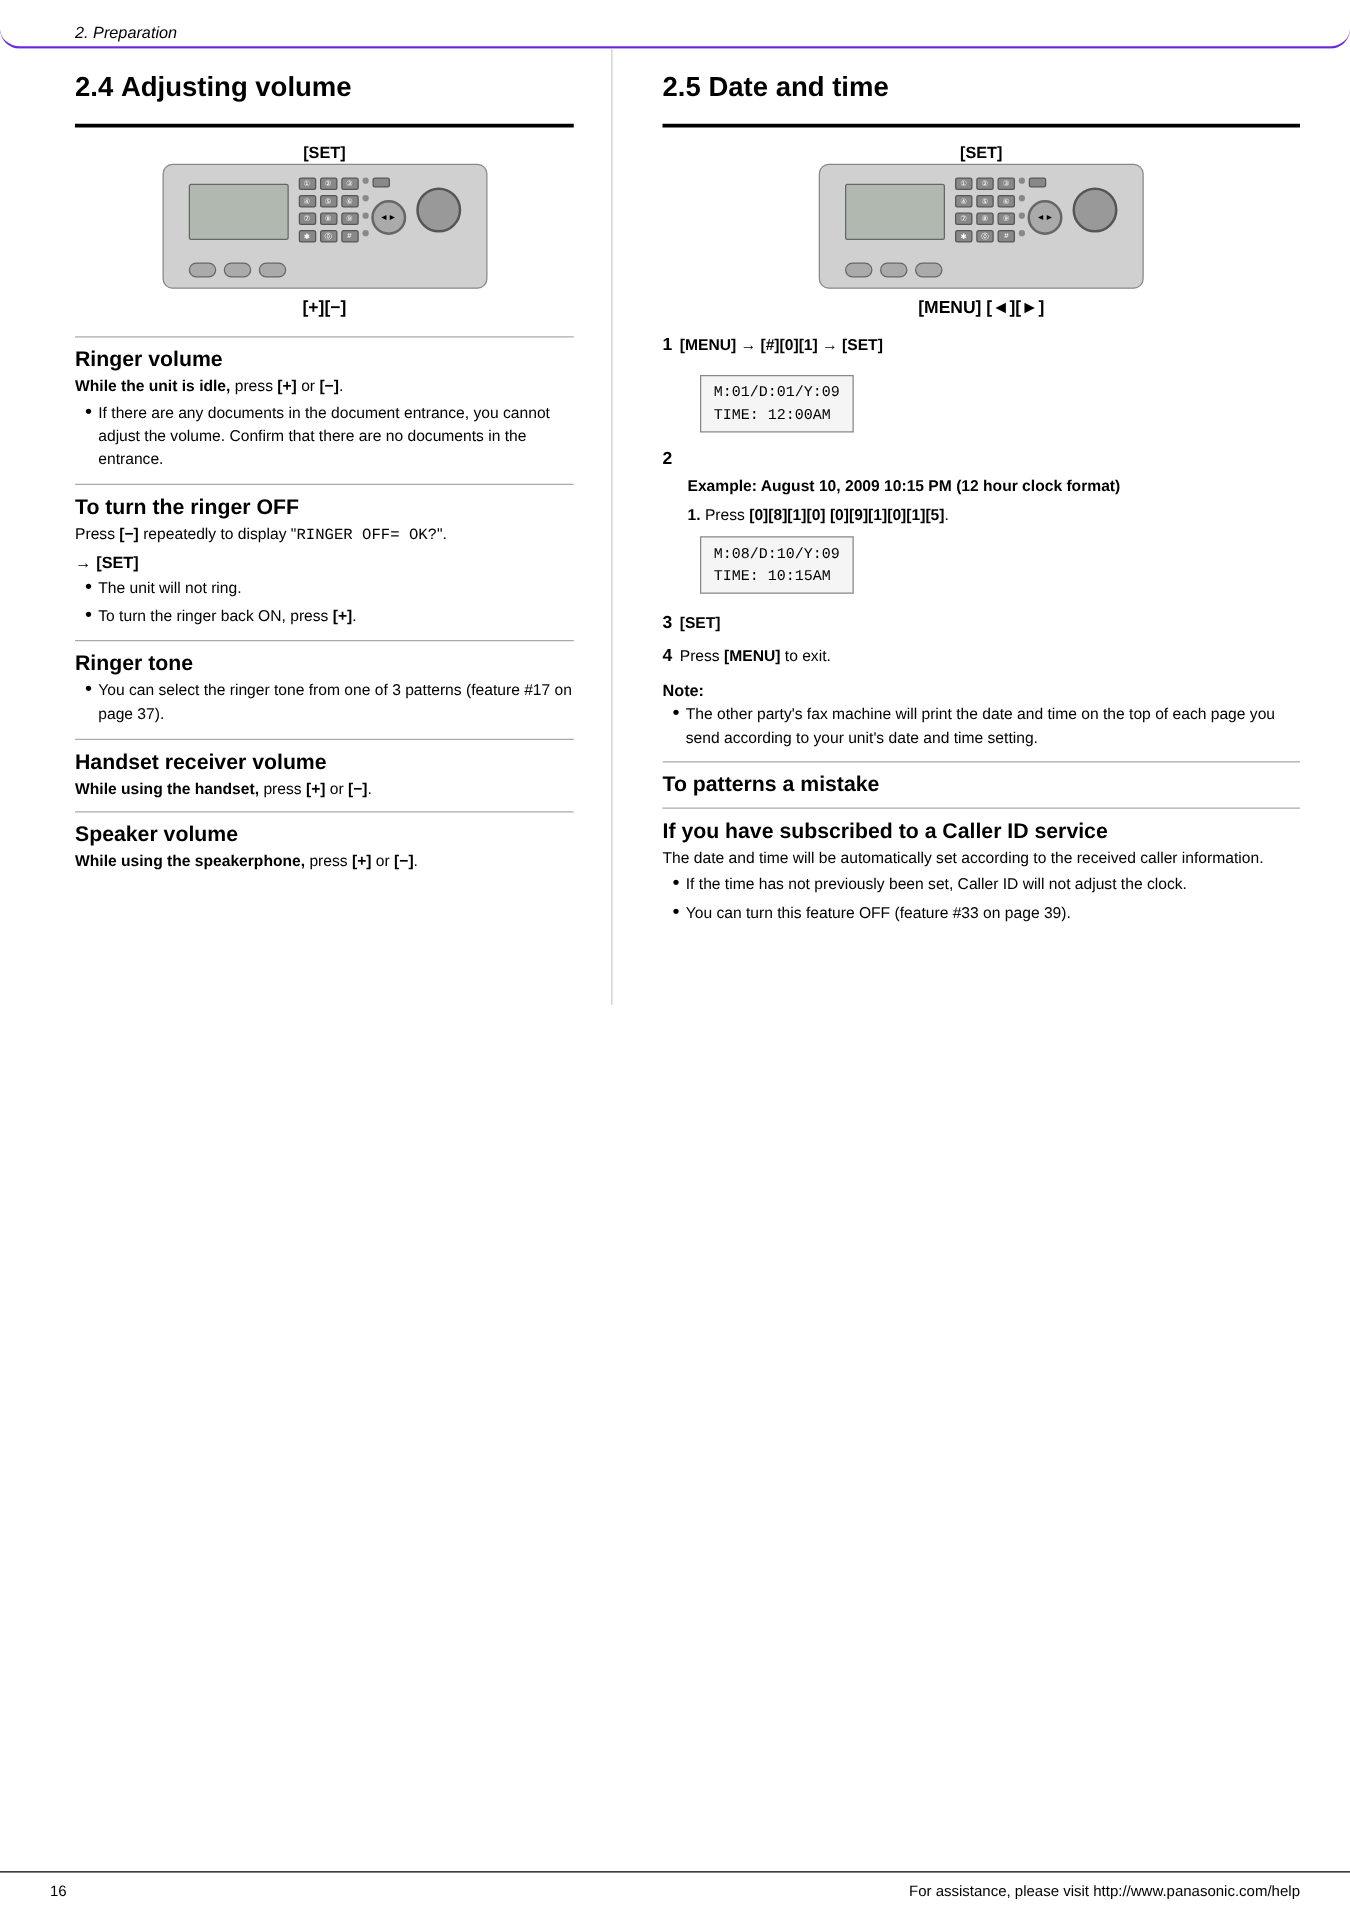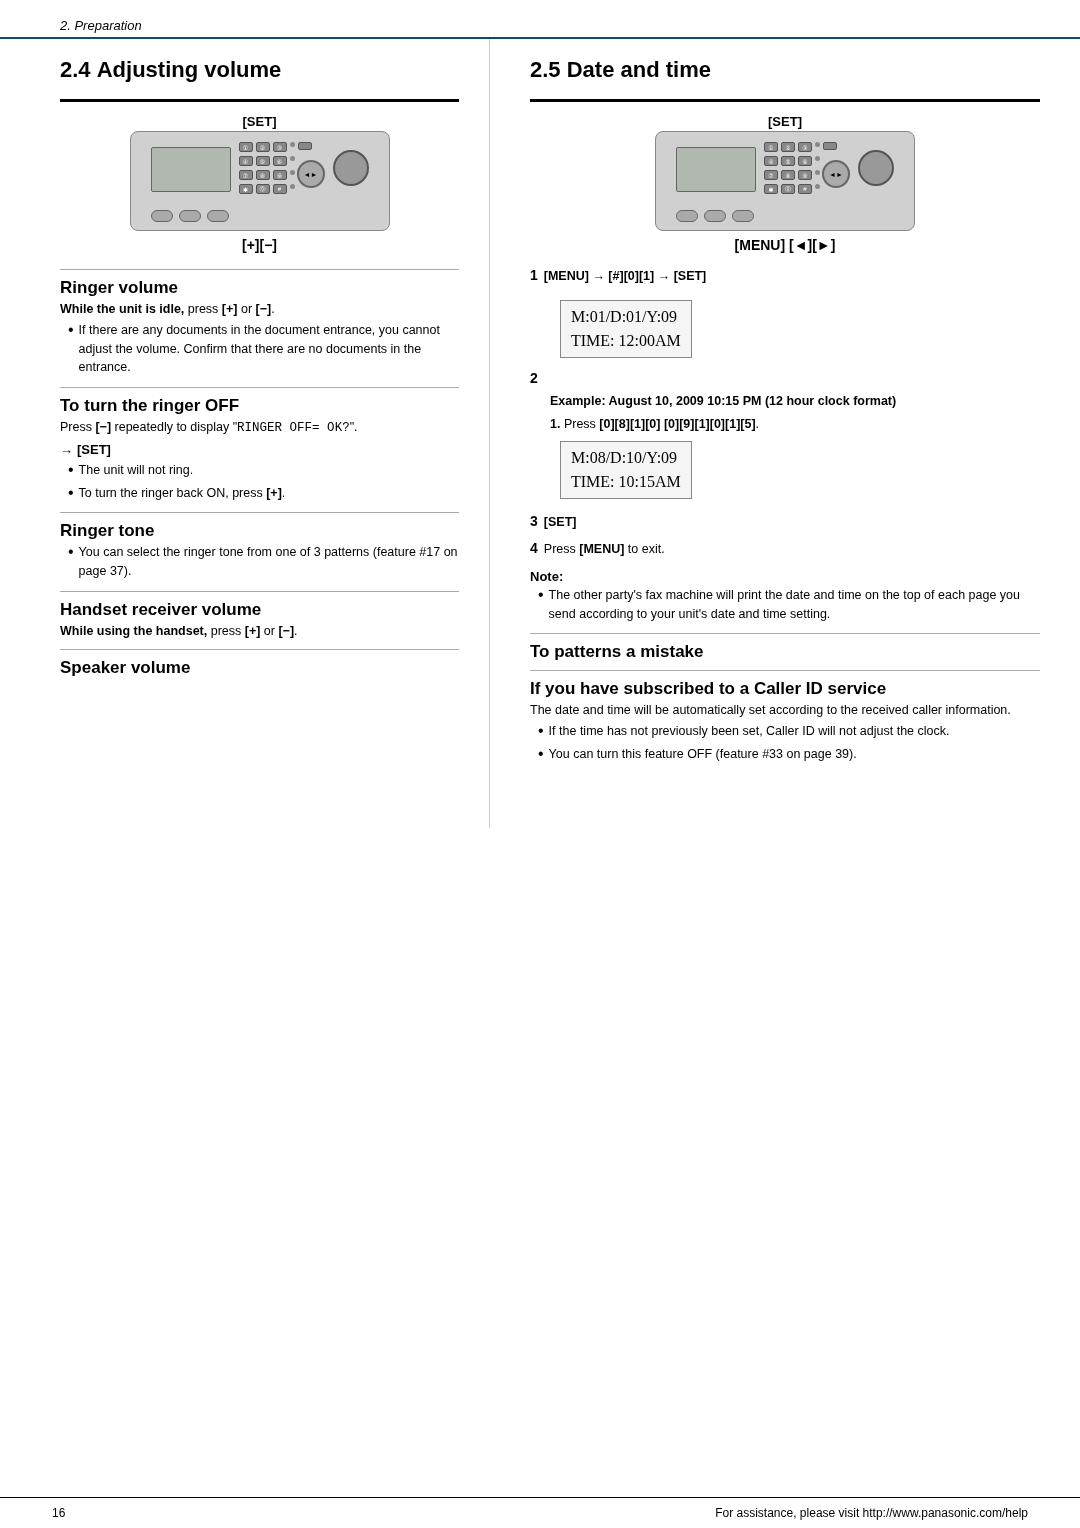--- a/index.html
+++ b/index.html
@@ -12,22 +12,23 @@
       min-height: 1528px;
     }
     .page {
       width: 1080px;
       min-height: 1528px;
       padding: 0;
       position: relative;
     }
     .top-section {
       padding: 18px 60px 0 60px;
-      border-bottom: 2px solid #0c4a6e;
+      border-bottom: 2px solid #6d28d9;
       margin-bottom: 0;
+      border-radius: 16px;
     }
     .preparation-label {
       font-style: italic;
       font-size: 13px;
       margin-bottom: 4px;
     }
     .section-title {
       font-size: 22px;
       font-weight: bold;
       margin: 18px 0 12px 0;
@@ -175,34 +176,34 @@
       font-weight: bold;
       font-size: 14px;
       margin-right: 6px;
     }
     .step-line {
       display: flex;
       align-items: flex-start;
       margin: 6px 0;
     }
     .monospace-box {
-      font-family: Liberation Serif, serif;
-      font-size: 16px;
+      font-family: Liberation Mono, monospace;
+      font-size: 12px;
       border: 1px solid #888;
       background: #f5f5f5;
       padding: 4px 10px;
       margin: 6px 0 6px 30px;
       display: inline-block;
       line-height: 1.5;
     }
     .bold-text { font-weight: bold; }
     .note-label { font-weight: bold; margin-top: 8px; }
     .footer {
       border-top: 1px solid #000;
-      padding: 8px 52px;
+      padding: 8px 40px;
       display: flex;
       justify-content: space-between;
       font-size: 12px;
       margin-top: auto;
       position: absolute;
       bottom: 0;
       left: 0;
       right: 0;
     }
     .main-content {
@@ -335,20 +336,23 @@
       <hr class="divider">
 
       <div class="subsection-title">Handset receiver volume</div>
       <div class="body-text">
         <span class="bold-text">While using the handset,</span> press <span class="bold-text">[+]</span> or <span class="bold-text">[−]</span>.
       </div>
 
       <hr class="divider">
 
       <div class="subsection-title">Speaker volume</div>
+      <div class="body-text">
+        <span class="bold-text">While using the speakerphone,</span> press <span class="bold-text">[+]</span> or <span class="bold-text">[−]</span>.
+      </div>
 
     </div>
 
     <div class="right-section">
 
       <div class="section-title">
         <span>2.5</span>&nbsp;<span>Date and time</span>
       </div>
 
       

